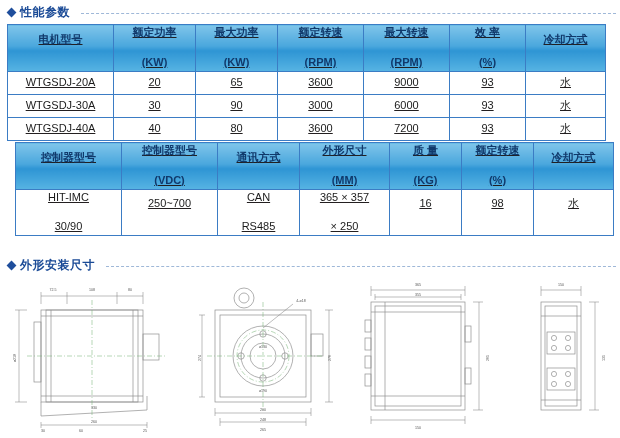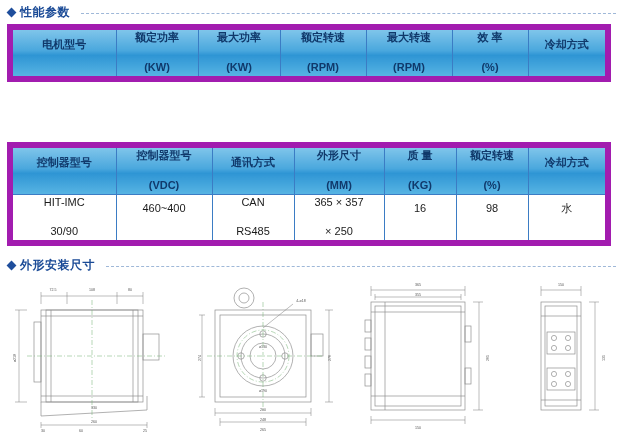--- a/index.html
+++ b/index.html
@@ -49,21 +49,22 @@
     position: relative;
     top: 1px;
   }
   #sec1 { position: absolute; top: 4px; left: 0; width: 614px; }
   #sec2 { position: absolute; top: 257px; left: 0; width: 614px; }
 
   
   table.spec {
     border-collapse: collapse;
     table-layout: fixed;
-    border: 6px solid #a21caf;
+    border: 1px solid #a21caf;
+    text-decoration: underline;
   }
   table.spec td, table.spec th {
     border: 1px solid #3b7cc4;
     text-align: center;
     vertical-align: middle;
     font-size: 11px;
     color: #1b1b1b;
     padding: 1px 2px;
     line-height: 1.25;
   }
@@ -81,21 +82,21 @@
   .hdr-line2 { display: block; margin-top: 16px; }
   #table1 {
     position: absolute;
     top: 24px;
     left: 7px;
     width: 598px;
   }
   #table2 {
     position: absolute;
     top: 142px;
-    left: 7px;
+    left: 15px;
     width: 598px;
   }
   #table2 tbody td { height: 26px; }
   .cell-multi { line-height: 1.3; }
 
   
   #drawings {
     position: absolute;
     top: 276px;
     left: 7px;
@@ -161,20 +162,47 @@
           <span>效  率</span>
           <span class="hdr-line2">(%)</span>
         </th>
         <th>
           <span>冷却方式</span>
           <span class="hdr-line2"></span>
         </th>
       </tr>
     </thead>
     <tbody>
+      <tr>
+        <td>WTGSDJ-20A</td>
+        <td>20</td>
+        <td>65</td>
+        <td>3600</td>
+        <td>9000</td>
+        <td>93</td>
+        <td>水</td>
+      </tr>
+      <tr>
+        <td>WTGSDJ-30A</td>
+        <td>30</td>
+        <td>90</td>
+        <td>3000</td>
+        <td>6000</td>
+        <td>93</td>
+        <td>水</td>
+      </tr>
+      <tr>
+        <td>WTGSDJ-40A</td>
+        <td>40</td>
+        <td>80</td>
+        <td>3600</td>
+        <td>7200</td>
+        <td>93</td>
+        <td>水</td>
+      </tr>
     </tbody>
   </table>
 
   <table class="spec" id="table2">
     <colgroup>
       <col style="width:106px">
       <col style="width:96px">
       <col style="width:82px">
       <col style="width:90px">
       <col style="width:72px">
@@ -213,21 +241,21 @@
         </th>
       </tr>
     </thead>
     <tbody>
       <tr>
         <td class="cell-multi">
           <span>HIT-IMC</span>
           <span class="hdr-line2">30/90</span>
         </td>
         <td class="cell-multi">
-          <span>460~400</span>
+          <span>250~700</span>
           <span class="hdr-line2"></span>
         </td>
         <td class="cell-multi">
           <span>CAN</span>
           <span class="hdr-line2">RS485</span>
         </td>
         <td class="cell-multi">
           <span>365 × 357</span>
           <span class="hdr-line2">× 250</span>
         </td>

